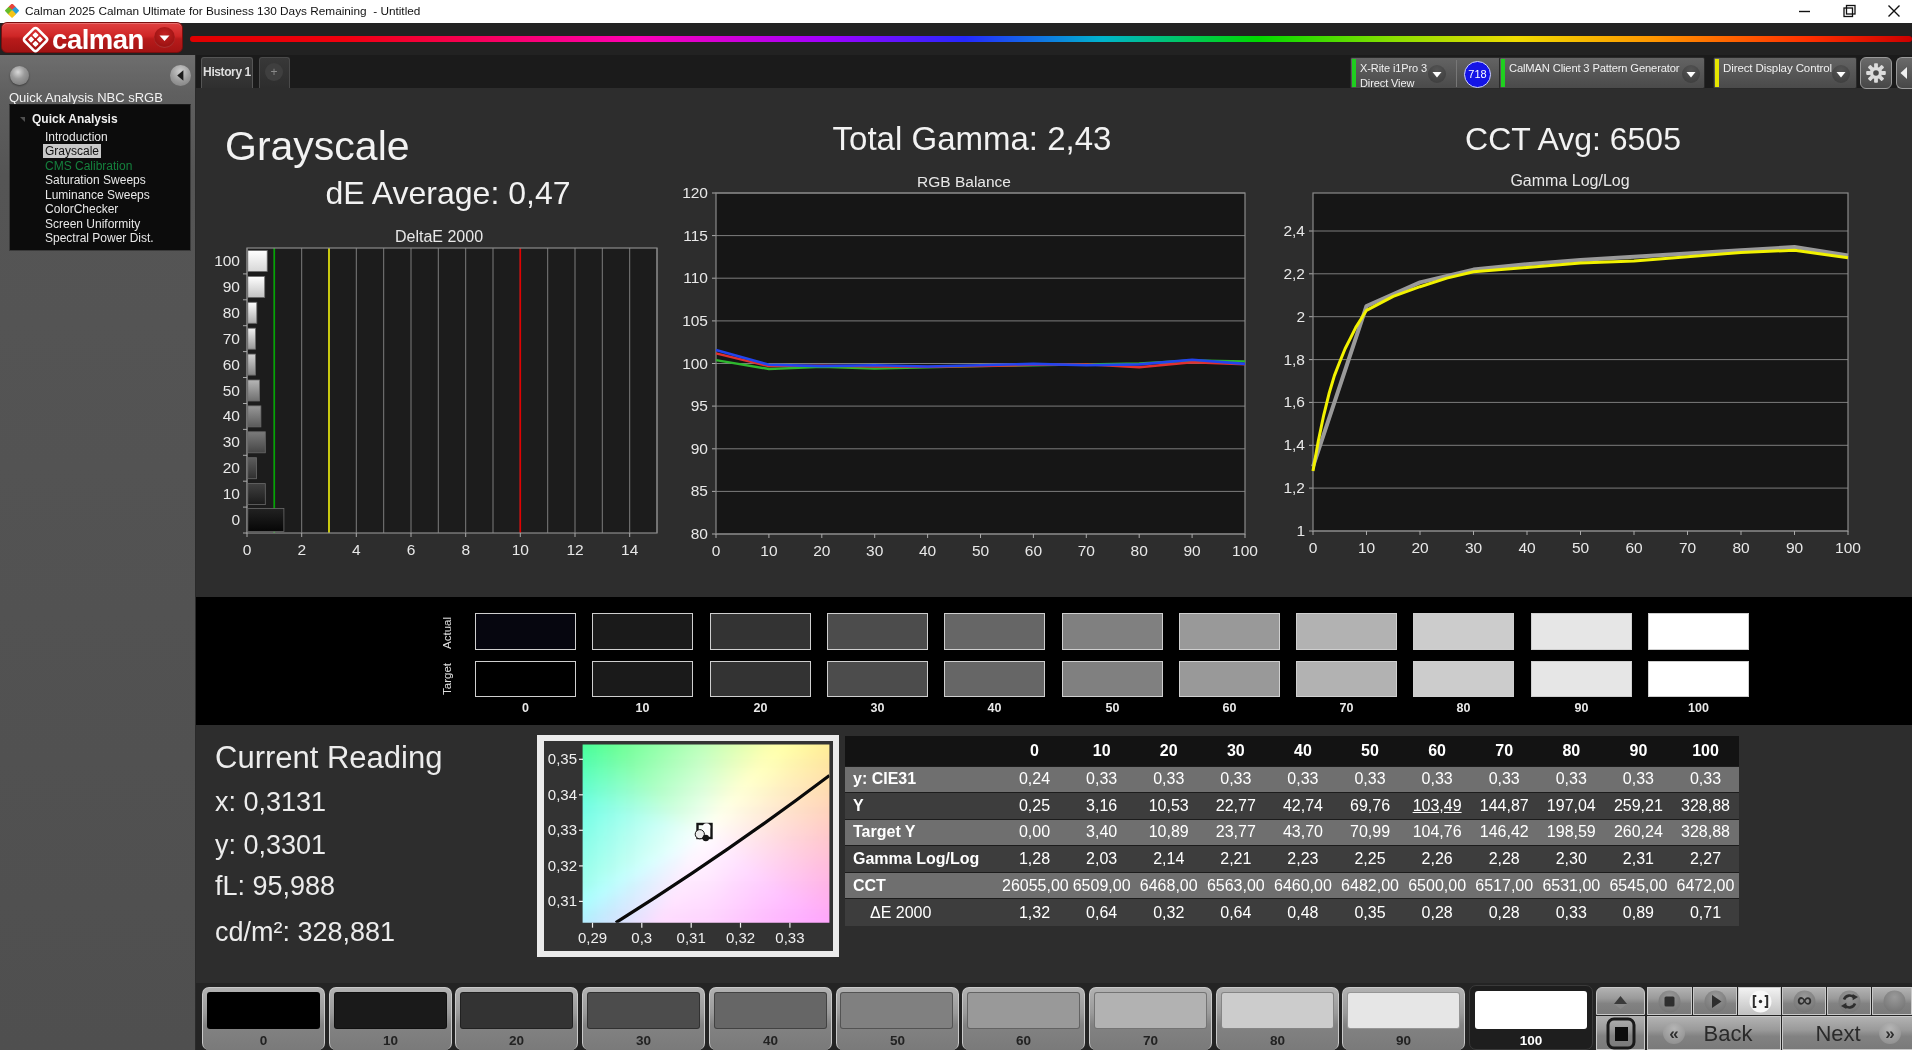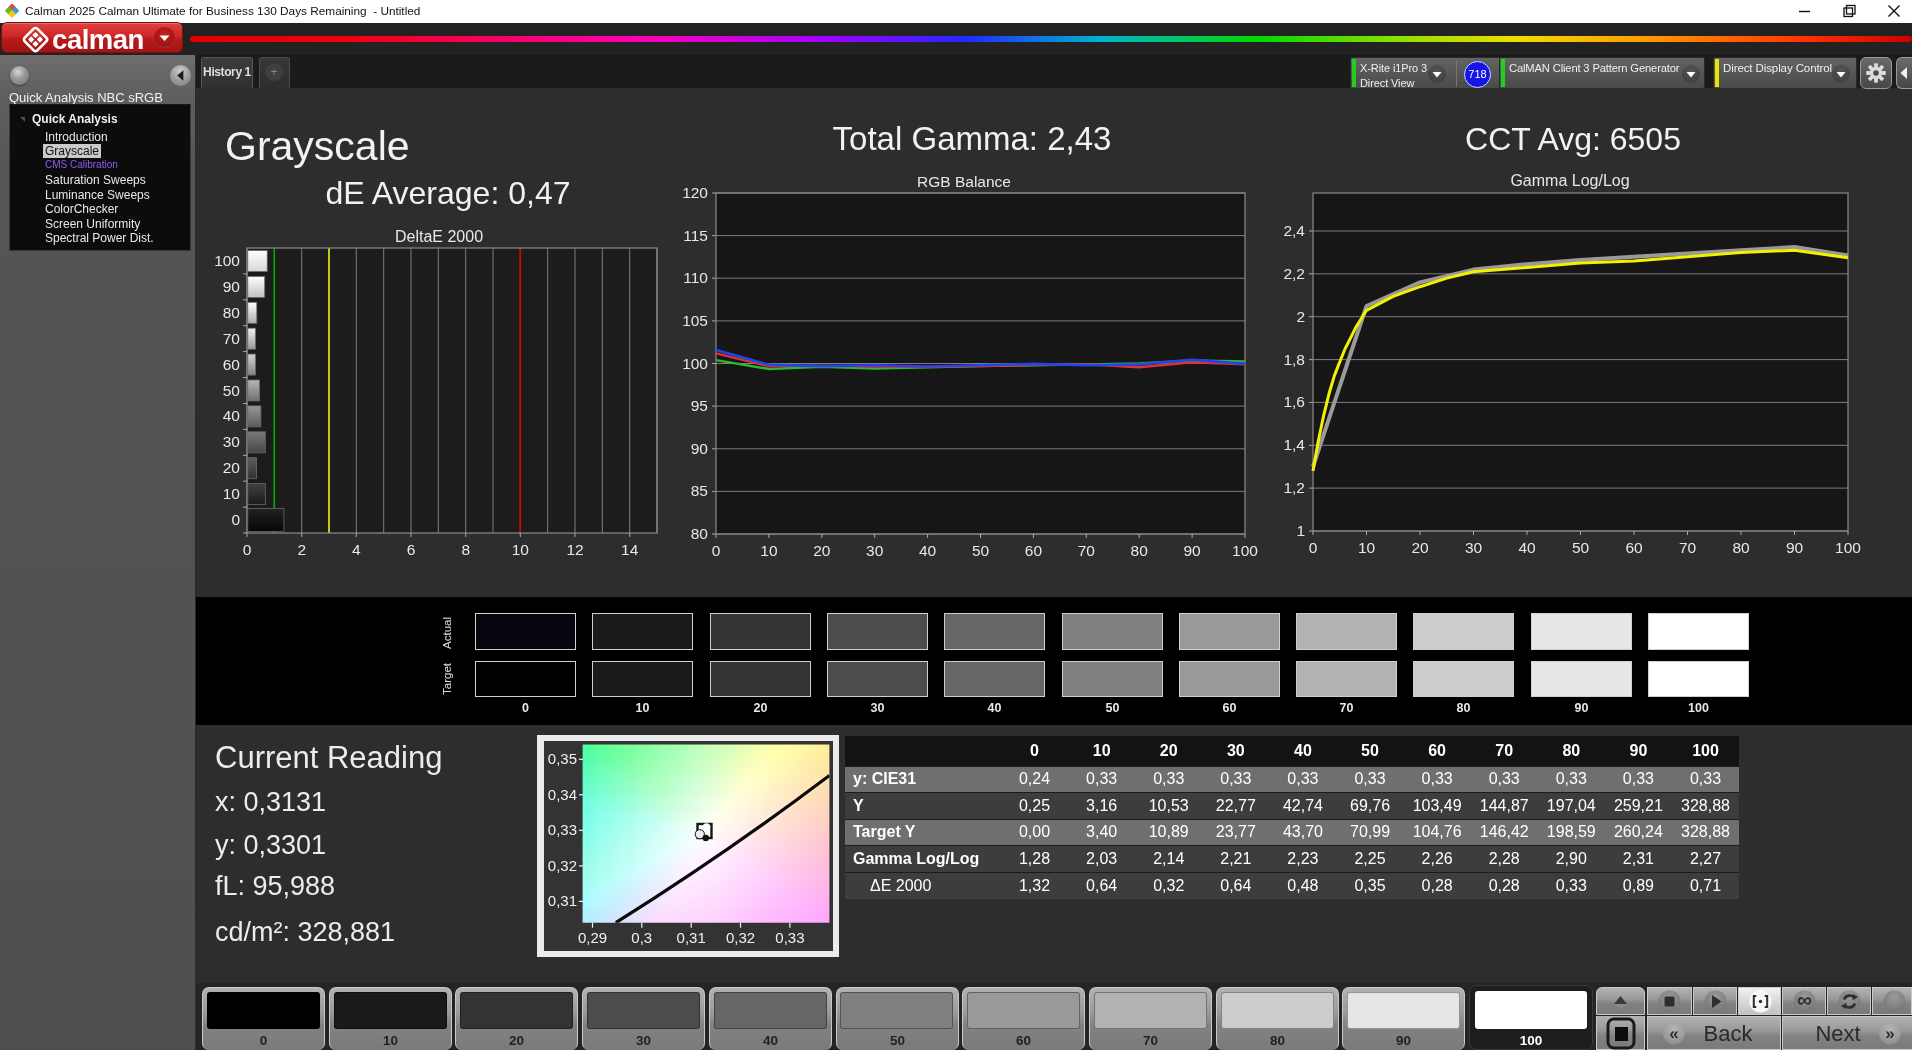--- a/index.html
+++ b/index.html
@@ -65,21 +65,21 @@
   </div>
   <div class="abs" style="left:9px;top:35px;font-size:13px;color:#f2f2f2;">Quick Analysis NBC sRGB</div>
   <div class="abs" style="left:9px;top:49px;width:182px;height:147px;background:#0c0c0c;border:1px solid #3a3a3a;border-top-color:#1a1a1a;">
     <svg class="abs" style="left:6px;top:8px" width="12" height="12">
           <path d="M4 4 L9 9 L9 4 Z" fill="#4f4f4f"></path>
         </svg>
     <div class="abs" style="left:22px;top:58px;"></div>
     <div style="position:absolute;left:22px;top:7px;font-size:12px;font-weight:bold;color:#f0f0f0;">Quick Analysis</div>
     <div style="position:absolute;left:35px;top:24.5px;font-size:12px;color:#e8e8e8;">Introduction</div>
     <div style="position:absolute;left:33px;top:38.5px;font-size:12px;color:#111;background:#c9c9c9;padding:0 2px;">Grayscale</div>
-    <div style="position:absolute;left:35px;top:53.5px;font-size:10px;color:#8b5cf6;">CMS Calibration</div>
+    <div style="position:absolute;left:35px;top:53.5px;font-size:12px;color:#15803d;">CMS Calibration</div>
     <div style="position:absolute;left:35px;top:68px;font-size:12px;color:#e8e8e8;">Saturation Sweeps</div>
     <div style="position:absolute;left:35px;top:82.5px;font-size:12px;color:#e8e8e8;">Luminance Sweeps</div>
     <div style="position:absolute;left:35px;top:97px;font-size:12px;color:#e8e8e8;">ColorChecker</div>
     <div style="position:absolute;left:35px;top:111.5px;font-size:12px;color:#e8e8e8;">Screen Uniformity</div>
     <div style="position:absolute;left:35px;top:126px;font-size:12px;color:#e8e8e8;">Spectral Power Dist.</div>
   </div>
 </div>
 
 <div class="abs" style="left:196px;top:55px;width:1716px;height:33px;background:#1b1b1b;"></div>
 <div class="abs" style="left:201px;top:57px;width:52px;height:31px;background:linear-gradient(180deg,#3c3c3c,#2f2f2f);border:1px solid #555;border-bottom:none;border-radius:3px 3px 0 0;color:#dedede;font-size:12px;font-weight:bold;text-align:center;line-height:29px;letter-spacing:-0.4px;">History 1</div>
@@ -1096,21 +1096,21 @@
             <td style="text-align:center;">0,33</td>
           </tr>
 <tr style="height:26.6px;background:#3d3d3d;border-top:1px solid #1c1c1c;">
             <td style="padding-left:8px;font-weight:bold;">Y</td>
             <td style="text-align:center;">0,25</td>
             <td style="text-align:center;">3,16</td>
             <td style="text-align:center;">10,53</td>
             <td style="text-align:center;">22,77</td>
             <td style="text-align:center;">42,74</td>
             <td style="text-align:center;">69,76</td>
-            <td style="text-align:center;">103,49</td>
+            <td style="text-align:center;text-decoration:underline;">103,49</td>
             <td style="text-align:center;">144,87</td>
             <td style="text-align:center;">197,04</td>
             <td style="text-align:center;">259,21</td>
             <td style="text-align:center;">328,88</td>
           </tr>
 <tr style="height:26.6px;background:#6f6f6f;border-top:1px solid #1c1c1c;">
             <td style="padding-left:8px;font-weight:bold;">Target Y</td>
             <td style="text-align:center;">0,00</td>
             <td style="text-align:center;">3,40</td>
             <td style="text-align:center;">10,89</td>
@@ -1126,23 +1126,37 @@
 <tr style="height:26.6px;background:#3d3d3d;border-top:1px solid #1c1c1c;">
             <td style="padding-left:8px;font-weight:bold;">Gamma Log/Log</td>
             <td style="text-align:center;">1,28</td>
             <td style="text-align:center;">2,03</td>
             <td style="text-align:center;">2,14</td>
             <td style="text-align:center;">2,21</td>
             <td style="text-align:center;">2,23</td>
             <td style="text-align:center;">2,25</td>
             <td style="text-align:center;">2,26</td>
             <td style="text-align:center;">2,28</td>
-            <td style="text-align:center;">2,90</td>
+            <td style="text-align:center;">2,30</td>
             <td style="text-align:center;">2,31</td>
             <td style="text-align:center;">2,27</td>
+          </tr>
+<tr style="height:26.6px;background:#6f6f6f;border-top:1px solid #1c1c1c;">
+            <td style="padding-left:8px;font-weight:bold;">CCT</td>
+            <td style="text-align:center;">26055,00</td>
+            <td style="text-align:center;">6509,00</td>
+            <td style="text-align:center;">6468,00</td>
+            <td style="text-align:center;">6563,00</td>
+            <td style="text-align:center;">6460,00</td>
+            <td style="text-align:center;">6482,00</td>
+            <td style="text-align:center;">6500,00</td>
+            <td style="text-align:center;">6517,00</td>
+            <td style="text-align:center;">6531,00</td>
+            <td style="text-align:center;">6545,00</td>
+            <td style="text-align:center;">6472,00</td>
           </tr>
 <tr style="height:26.6px;background:#3d3d3d;border-top:1px solid #1c1c1c;">
             <td style="padding-left:25px;font-weight:normal;">ΔE 2000</td>
             <td style="text-align:center;">1,32</td>
             <td style="text-align:center;">0,64</td>
             <td style="text-align:center;">0,32</td>
             <td style="text-align:center;">0,64</td>
             <td style="text-align:center;">0,48</td>
             <td style="text-align:center;">0,35</td>
             <td style="text-align:center;">0,28</td>

